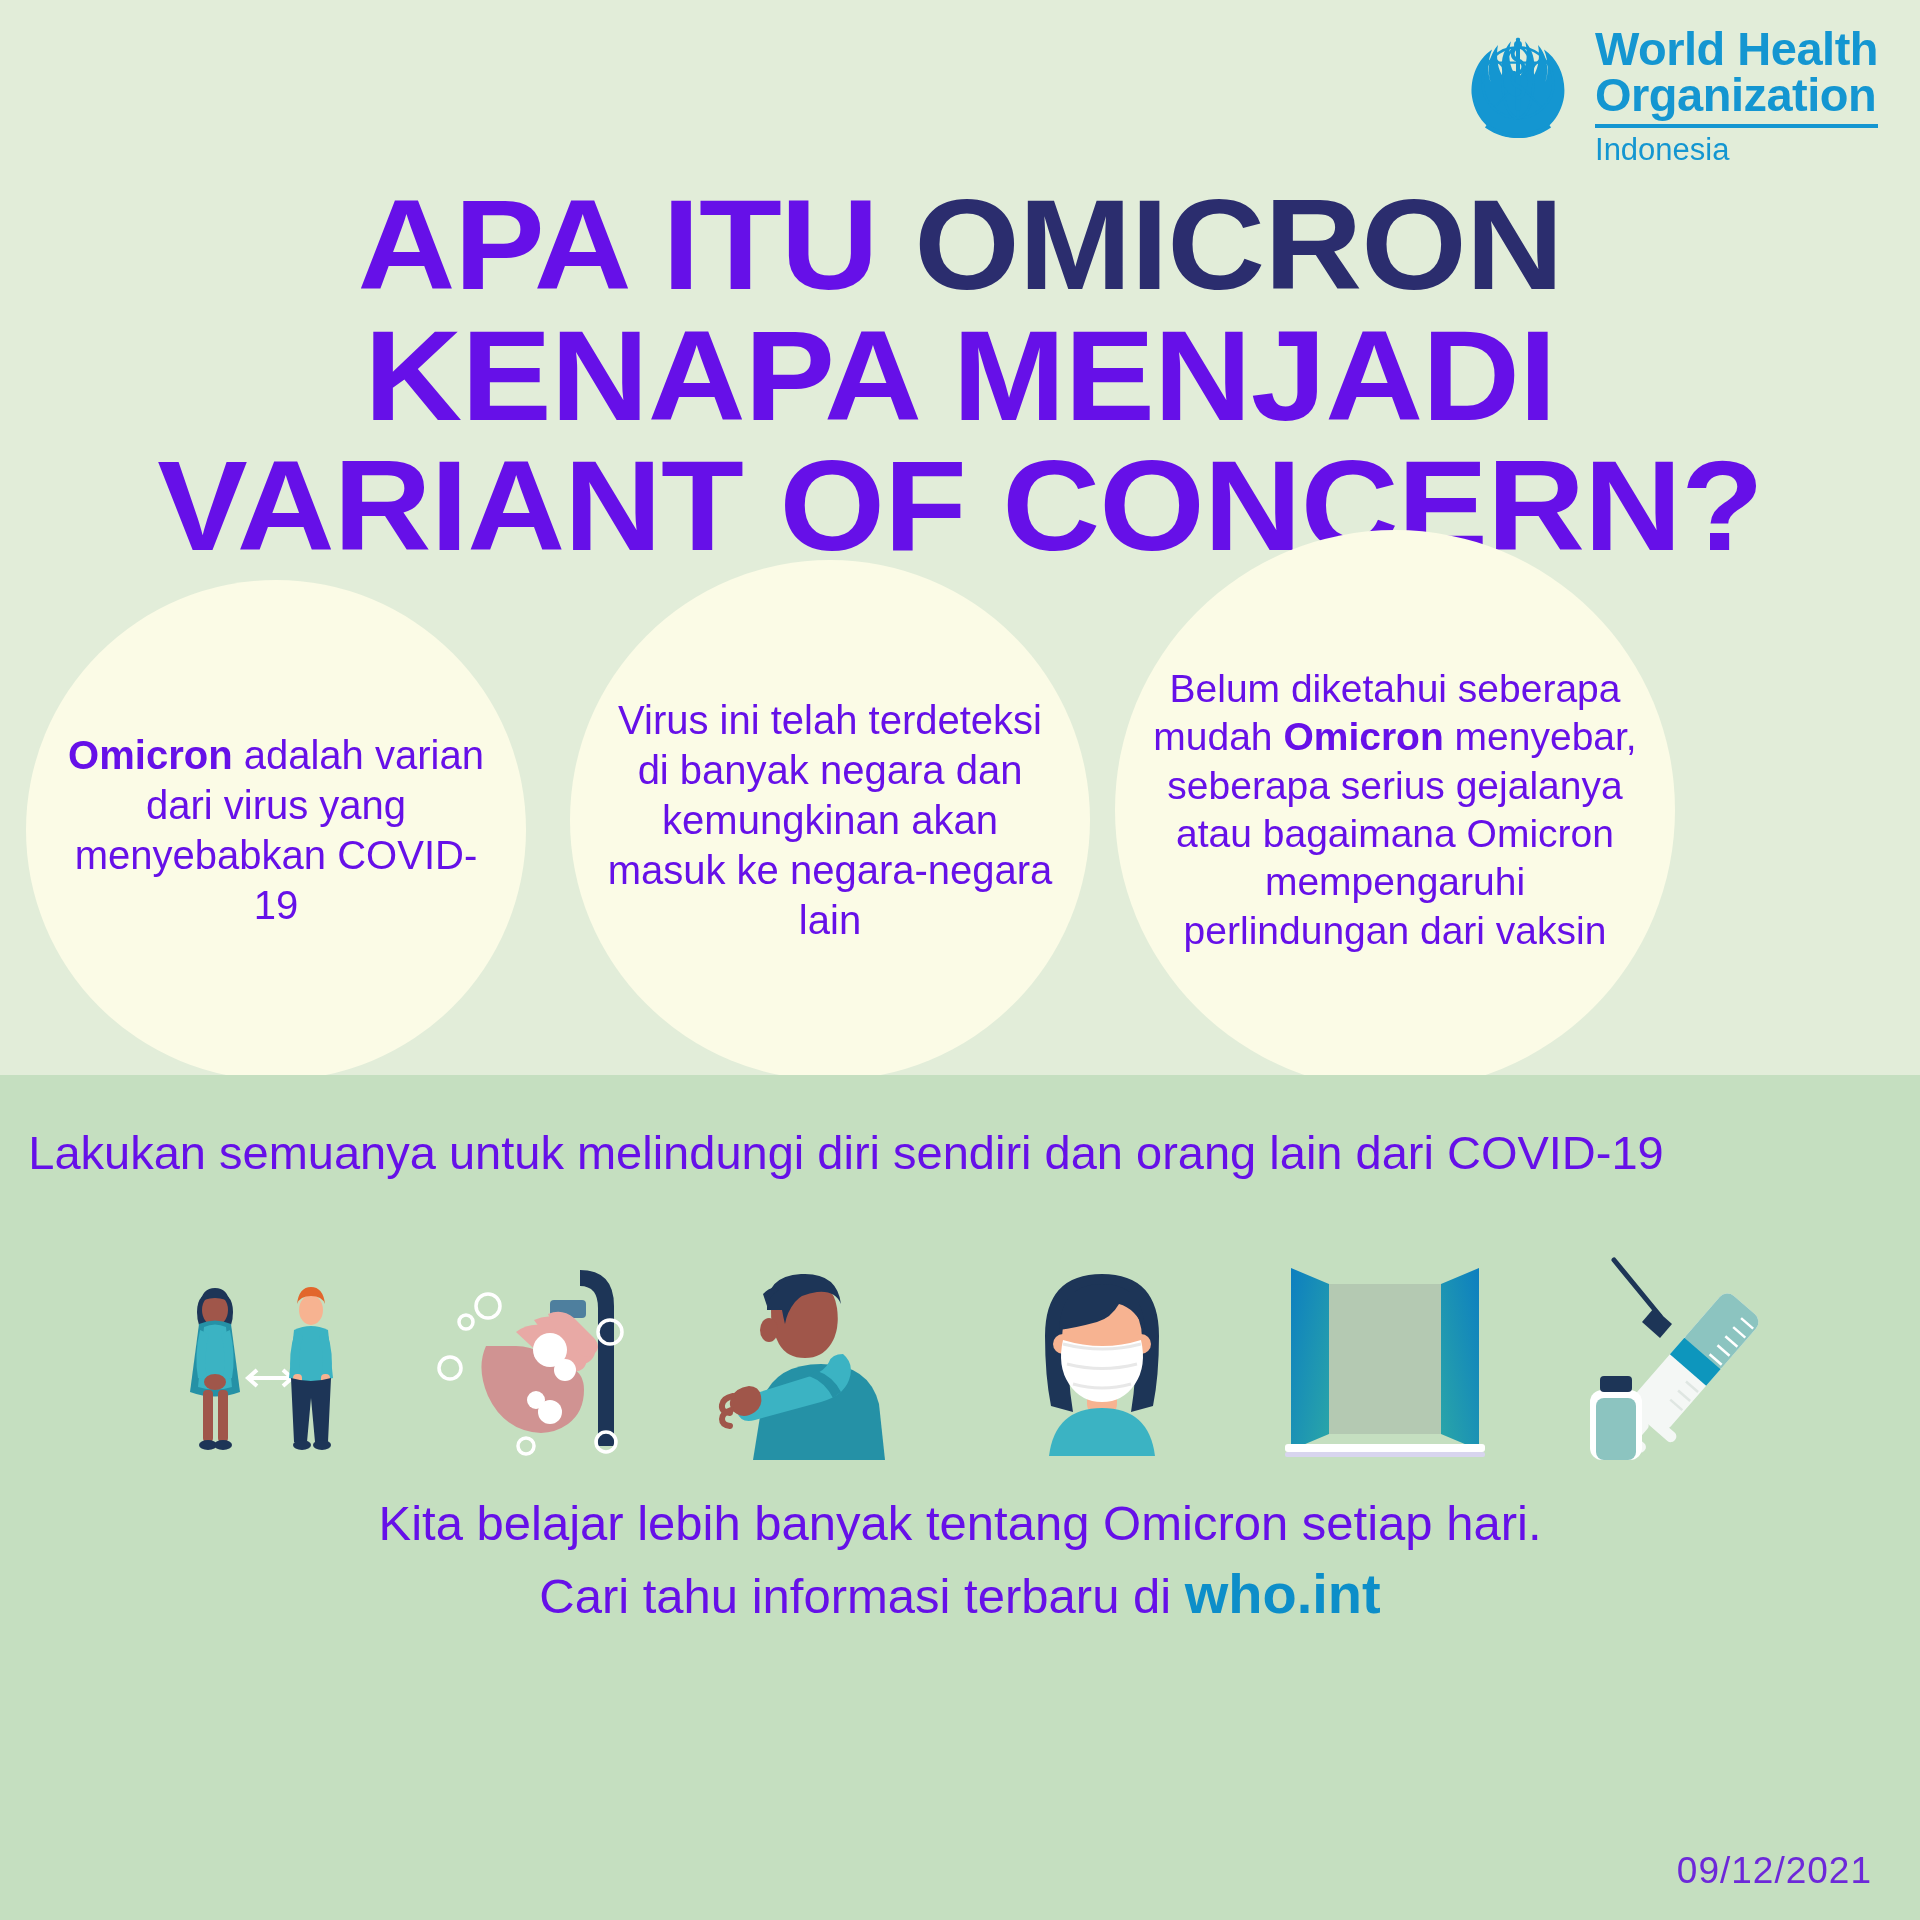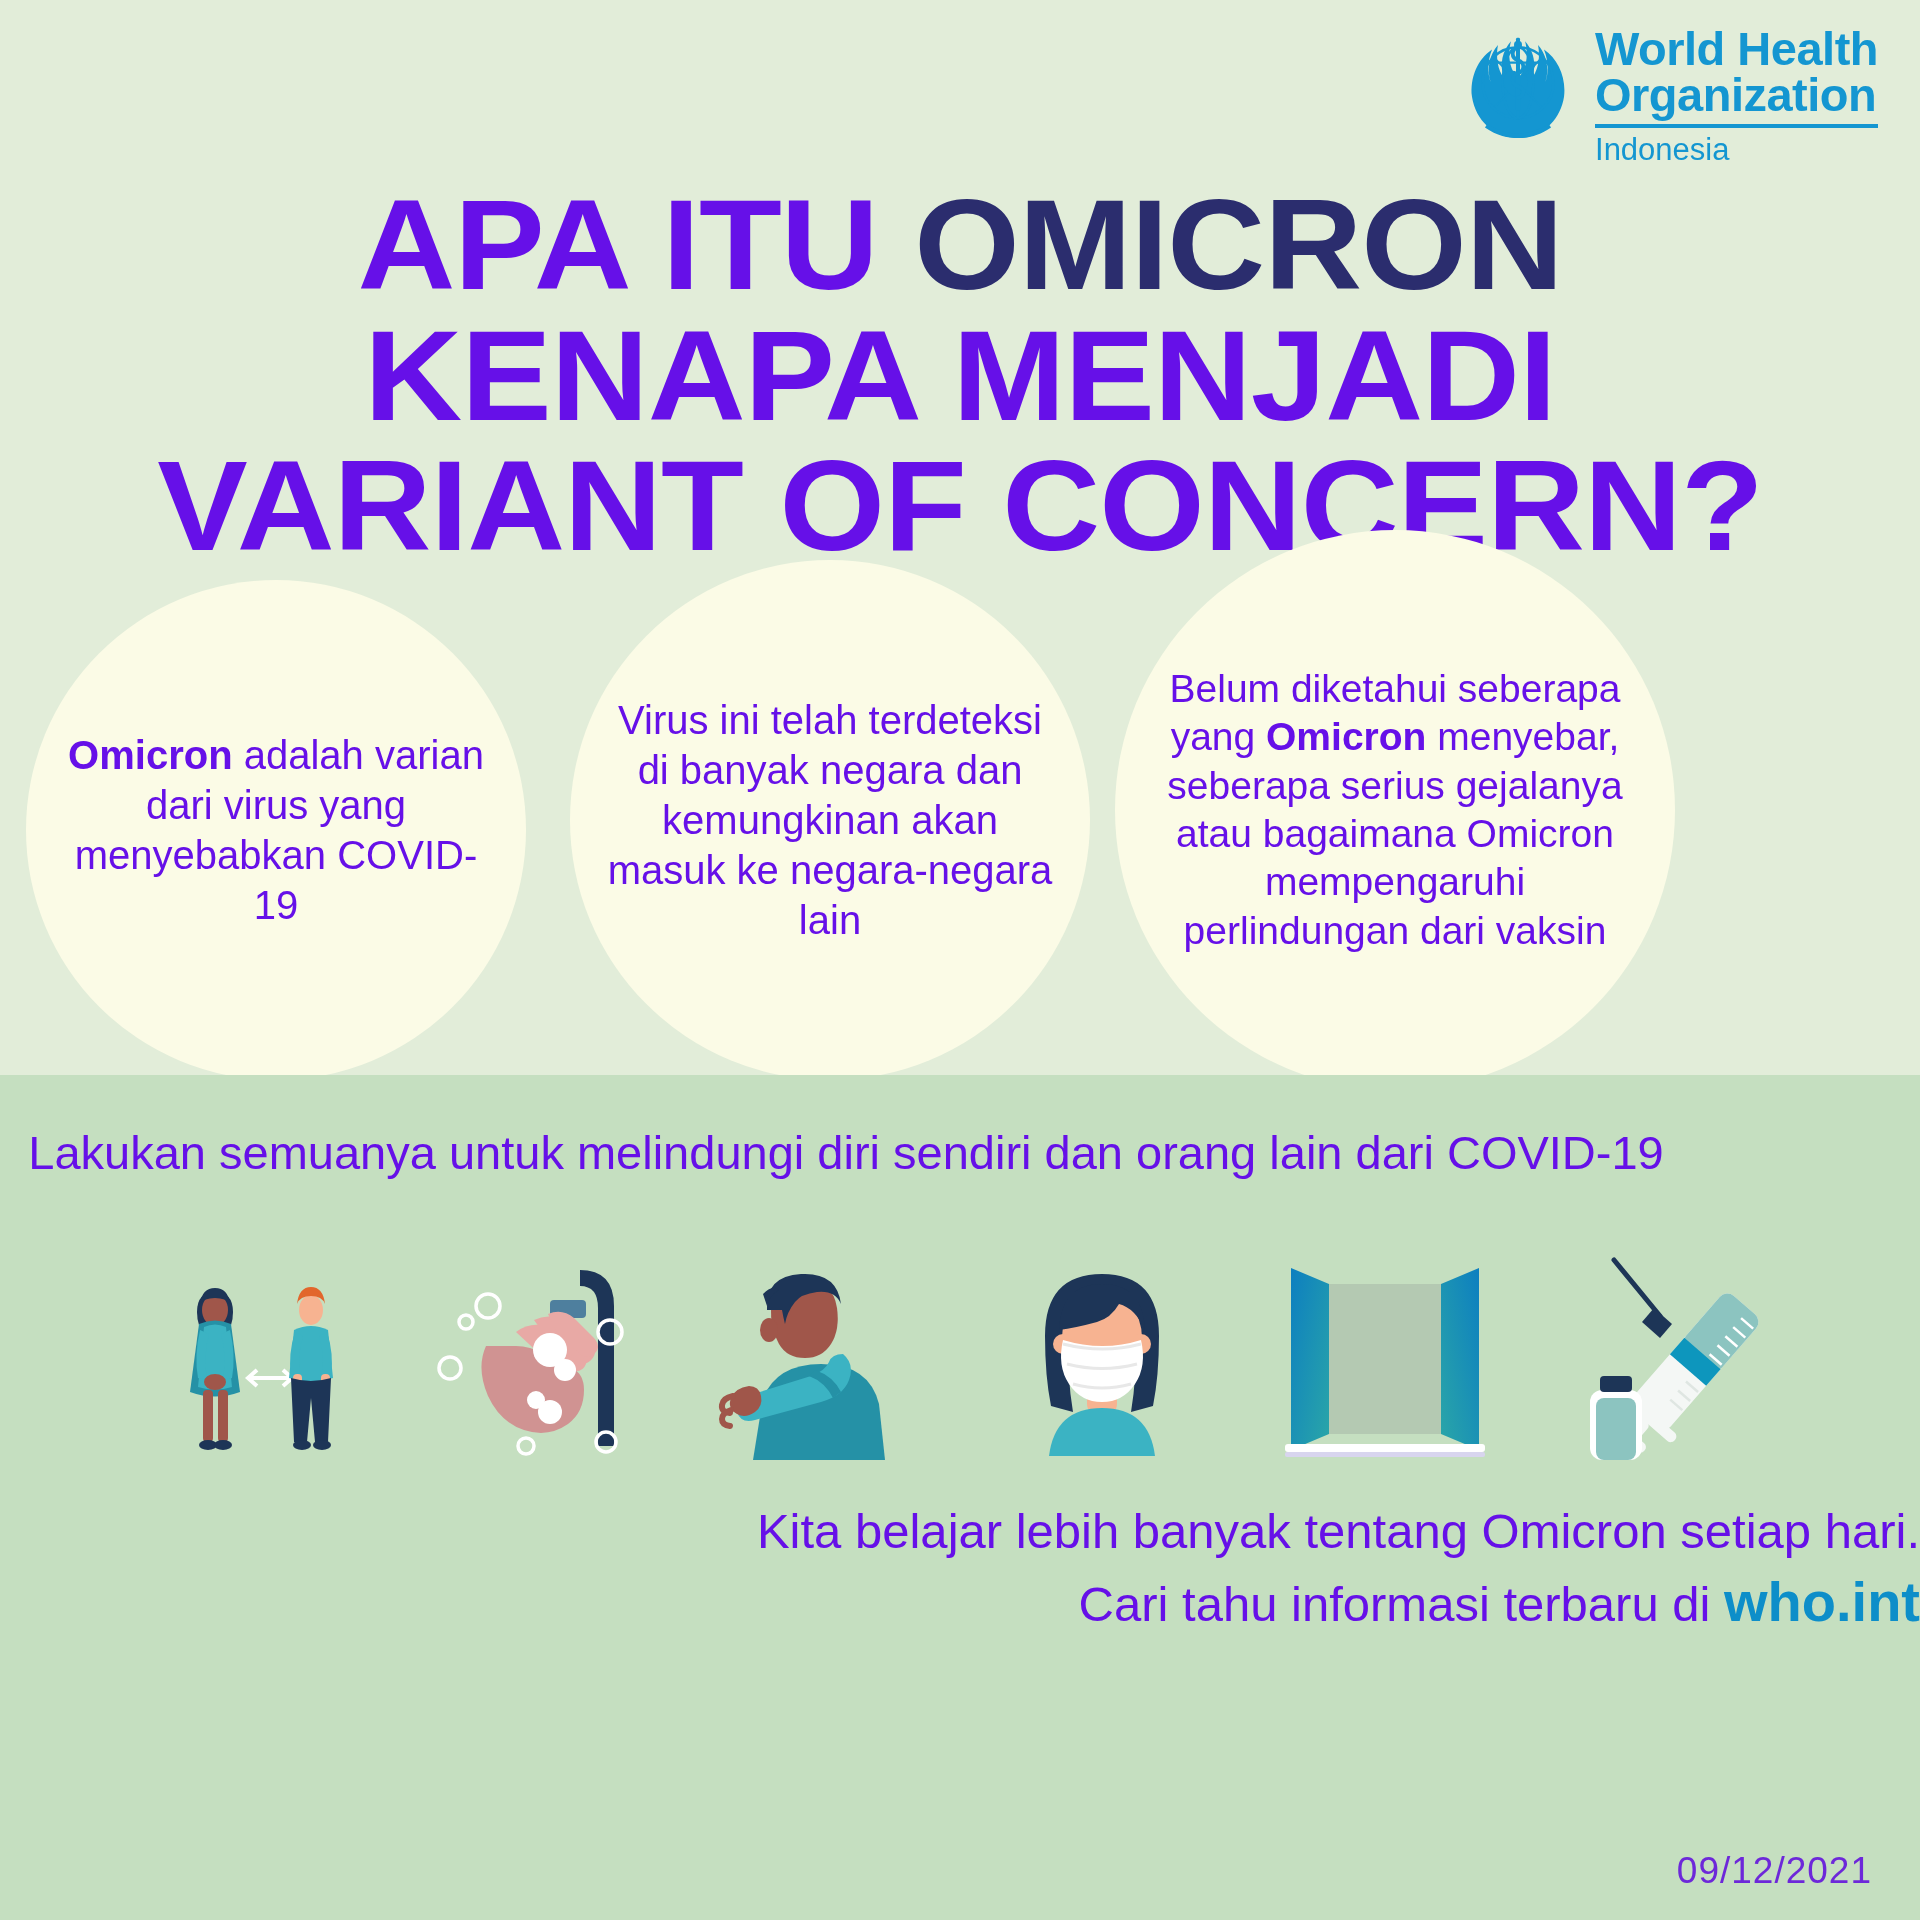--- a/index.html
+++ b/index.html
@@ -83,22 +83,22 @@
     position:absolute; top:155px; left:0; width:1920px; height:230px;
     display:flex; align-items:flex-end; justify-content:space-around;
     padding:0 110px;
   }
   .icon-cell{ width:230px; height:220px; display:flex; align-items:flex-end; justify-content:center; }
   .icon-cell svg{ display:block; }
 
   
   #footer{
     position:absolute; top:415px; left:0; width:1920px;
-    text-align:right; color:#6610e8;
-    font-size:49px; line-height:1.35;margin-top:8px;
+    text-align:center; color:#6610e8;
+    font-size:49px; line-height:1.35;
   }
   #who-int{
     color:#0d8ec9; font-weight:bold; font-size:56px; letter-spacing:0px;
   }
   #date-stamp{
     position:absolute; right:48px; bottom:28px;
     color:#6d28d9; font-size:37px; letter-spacing:1px;text-align:center;
   }
 </style>
 </head>
@@ -149,21 +149,21 @@
 
   <div class="circle" id="circle-1">
     <p><b>Omicron</b><span> adalah varian dari virus yang menyebabkan COVID-19</span></p>
   </div>
 
   <div class="circle" id="circle-2">
     <p>Virus ini telah terdeteksi di banyak negara dan kemungkinan akan masuk ke negara-negara lain</p>
   </div>
 
   <div class="circle" id="circle-3">
-    <p><span>Belum diketahui seberapa yang </span><b>Omicron</b><span> menyebar, seberapa serius gejalanya atau bagaimana Omicron mempengaruhi perlindungan dari vaksin</span></p>
+    <p><span>Belum diketahui seberapa mudah </span><b>Omicron</b><span> menyebar, seberapa serius gejalanya atau bagaimana Omicron mempengaruhi perlindungan dari vaksin</span></p>
   </div>
 
 </div>
 
 <div id="lower">
 
   <div id="banner-text">Lakukan semuanya untuk melindungi diri sendiri dan orang lain dari  COVID-19</div>
 
   <div id="icon-row">
 

